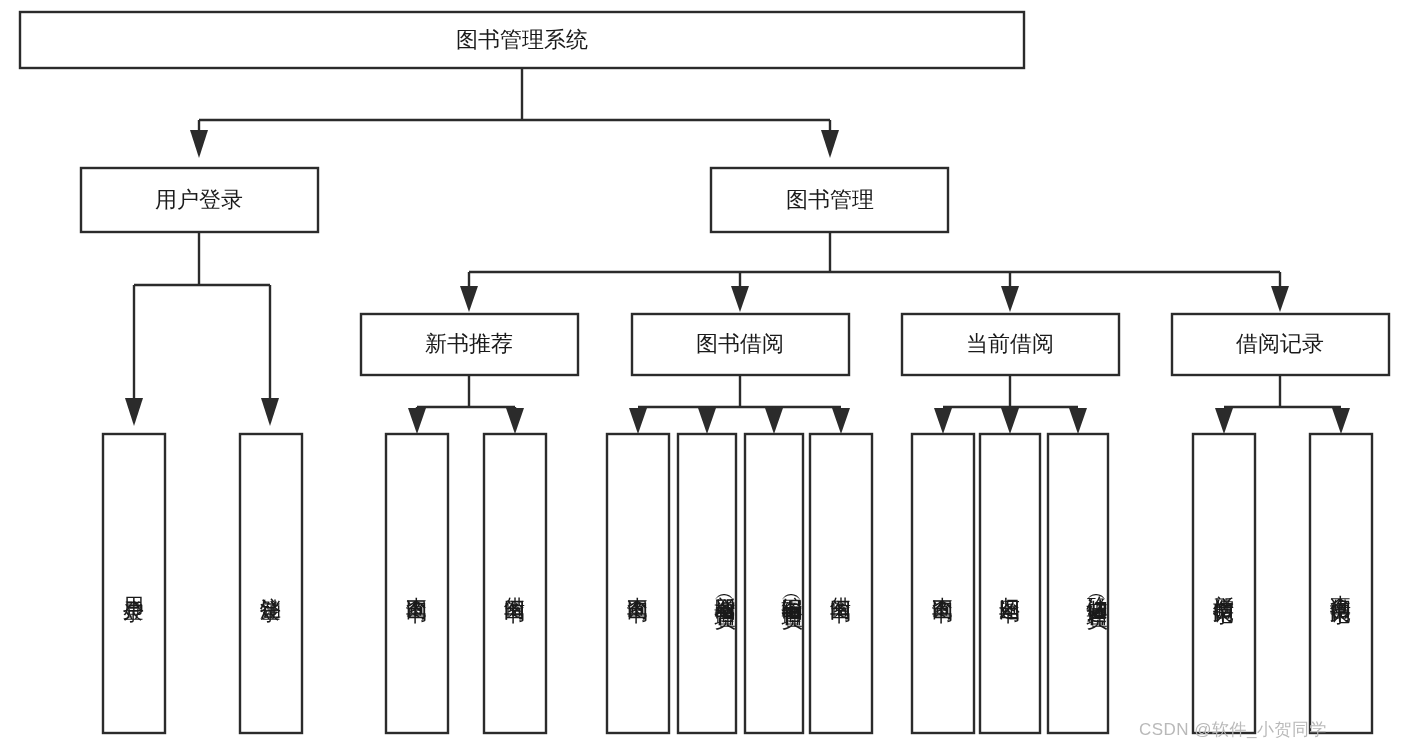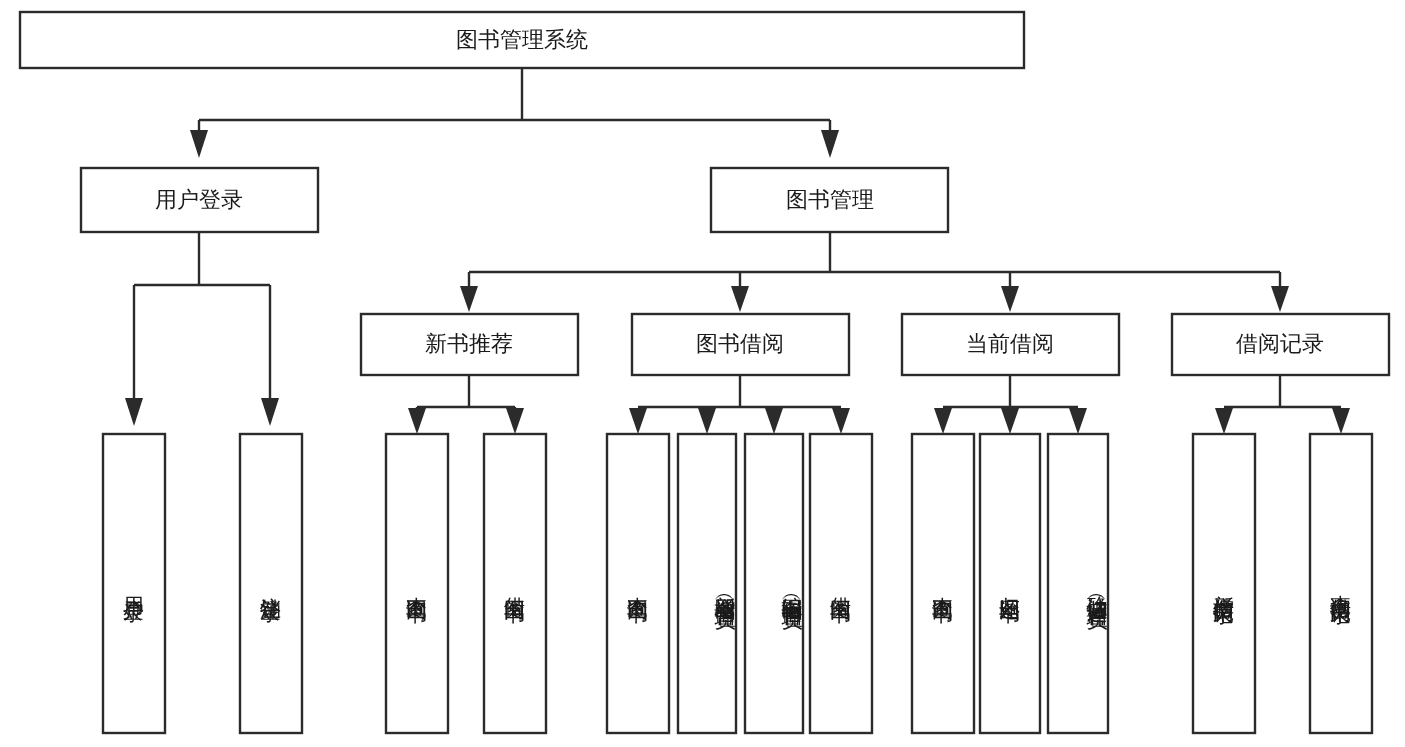--- a/index.html
+++ b/index.html
@@ -201,14 +201,15 @@
   <div class="leaf-label" style="left:745px; top:434px; width:58px; height:299px; align-items:flex-start; padding-top:8px; box-sizing:border-box;">编辑图书（管理员）</div>
   <div class="leaf-label" style="left:810px; top:434px; width:62px; height:299px;">借阅图书</div>
 
   <div class="leaf-label" style="left:912px; top:434px; width:62px; height:299px;">查询图书</div>
   <div class="leaf-label" style="left:980px; top:434px; width:60px; height:299px;">归还图书</div>
   <div class="leaf-label" style="left:1048px; top:434px; width:60px; height:299px; align-items:flex-start; padding-top:8px; box-sizing:border-box;">确认归还（管理员）</div>
 
   <div class="leaf-label" style="left:1193px; top:434px; width:62px; height:299px;">新增借阅记录</div>
   <div class="leaf-label" style="left:1310px; top:434px; width:62px; height:299px;">查询借阅记录</div>
 
+  <div class="watermark">CSDN @软件_小贺同学</div>
 
 </div>
 
 </body></html>

